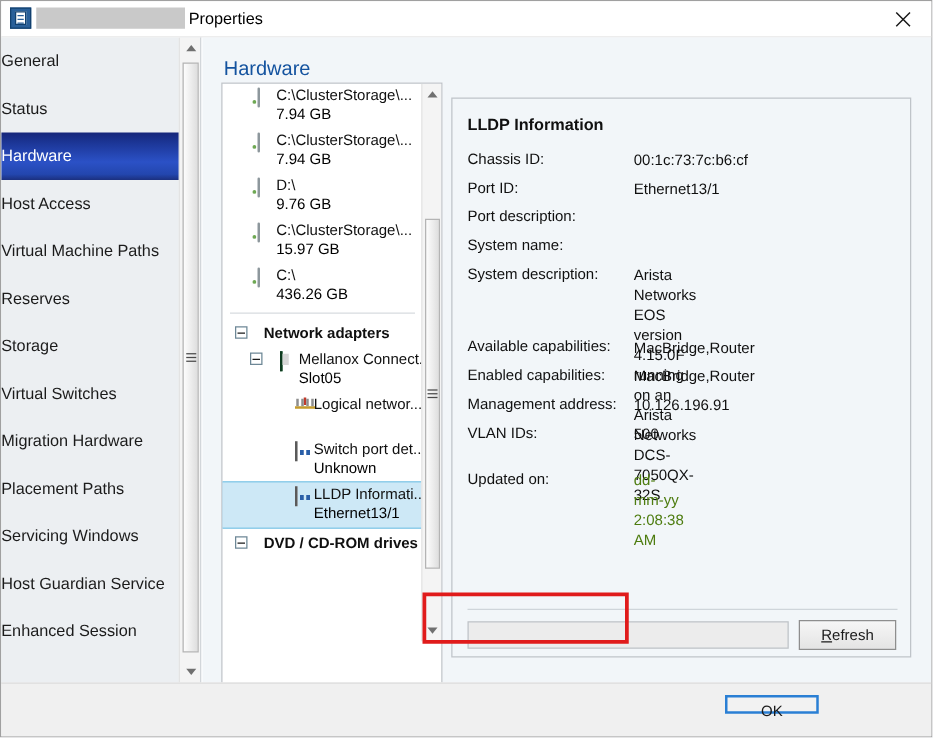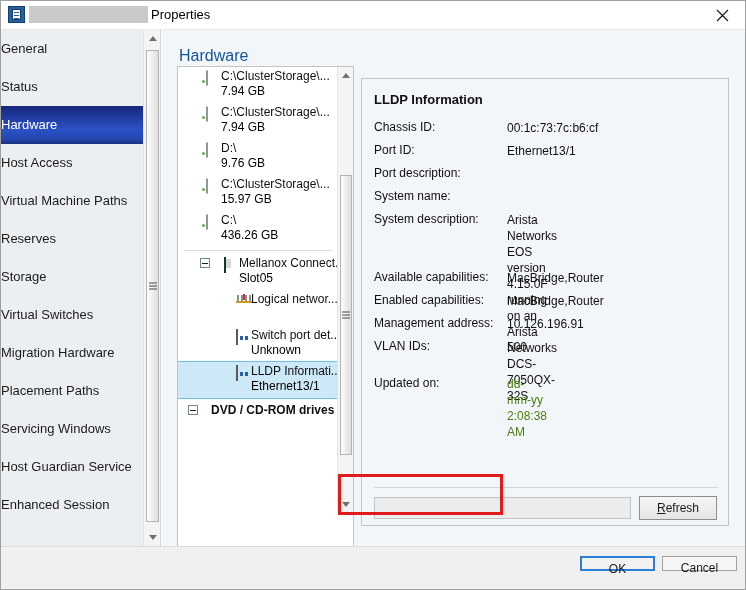--- a/index.html
+++ b/index.html
@@ -420,20 +420,21 @@
     <div id="pane-title">Hardware</div>
 
     <div id="treebox">
       <div id="treelist">
           <div class="tree-row tree-leaf indent1"><span class="ico drive"></span><span class="t1">C:\ClusterStorage\...</span><span class="t2">7.94 GB</span></div>
           <div class="tree-row tree-leaf indent1"><span class="ico drive"></span><span class="t1">C:\ClusterStorage\...</span><span class="t2">7.94 GB</span></div>
           <div class="tree-row tree-leaf indent1"><span class="ico drive"></span><span class="t1">D:\</span><span class="t2">9.76 GB</span></div>
           <div class="tree-row tree-leaf indent1"><span class="ico drive"></span><span class="t1">C:\ClusterStorage\...</span><span class="t2">15.97 GB</span></div>
           <div class="tree-row tree-leaf indent1"><span class="ico drive"></span><span class="t1">C:\</span><span class="t2">436.26 GB</span></div>
           <div class="hr-sep"></div>
+          <div class="tree-row tree-group"><span class="expander"></span><span>Network adapters</span></div>
           <div class="tree-row tree-leaf indent2"><span class="expander"></span><span class="ico nic"></span><span class="t1">Mellanox Connect...</span><span class="t2">Slot05</span></div>
           <div class="tree-row tree-leaf indent3"><span class="ico lognet"></span><span class="t1">Logical networ...</span></div>
           <div class="tree-row tree-leaf indent3"><span class="ico port"></span><span class="t1">Switch port det...</span><span class="t2">Unknown</span></div>
           <div class="tree-row tree-leaf indent3 selected"><span class="ico port"></span><span class="t1">LLDP Informati...</span><span class="t2">Ethernet13/1</span></div>
           <div class="tree-row tree-group"><span class="expander"></span><span>DVD / CD-ROM drives</span></div>
         </div>
       <div id="tree-scroll">
         <div class="sb-arrow up">
             <i></i>
           </div>
@@ -502,16 +503,15 @@
       <div id="sep-line"></div>
       <div id="refresh-field"></div>
       <div id="refresh-btn"><u>R</u>efresh</div>
 
     </div>
   </div>
 
   <div id="footer">
     <div id="view-script"><u>V</u>iew Script</div>
     <div id="ok-btn">OK</div>
-    <div id="cancel-btn">Cancel</div>
   </div>
 
 </div>
 
 </body></html>

